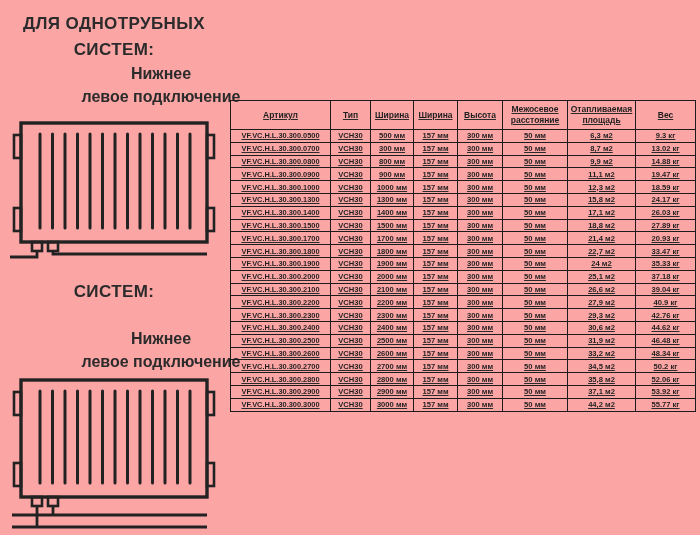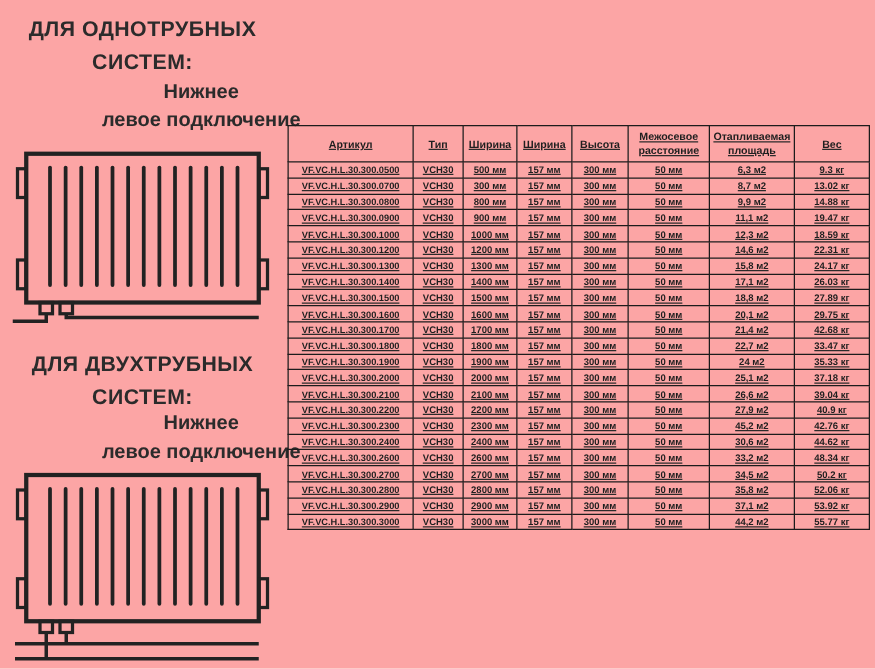--- a/index.html
+++ b/index.html
@@ -83,21 +83,20 @@
       <rect x="38" y="125" width="10" height="9" stroke-width="2.6"></rect>
 
       <g stroke-width="2.8">
         <polyline points="27,134 27,140 0,140"></polyline>
         <polyline points="43,134 43,137 197,137"></polyline>
       </g>
     </svg>
   </div>
 
   <div class="left-title" style="top:279px;">
-    <div>ДЛЯ ДВУХТРУБНЫХ</div>
     <div>СИСТЕМ:</div>
   </div>
   <div class="left-sub" style="top:327px;">
     <div>Нижнее</div>
     <div>левое подключение</div>
   </div>
 
   <div class="diagram" style="top:376px;">
     <svg width="210" height="156" viewBox="0 0 210 156" fill="none" stroke="#222" xmlns="http://www.w3.org/2000/svg">
 
@@ -205,30 +204,20 @@
             <td>VF.VC.H.L.30.300.1000</td>
             <td>VCH30</td>
             <td>1000 мм</td>
             <td>157 мм</td>
             <td>300 мм</td>
             <td>50 мм</td>
             <td>12,3 м2</td>
             <td>18.59 кг</td>
           </tr>
           <tr>
-            <td>VF.VC.H.L.30.300.1200</td>
-            <td>VCH30</td>
-            <td>1200 мм</td>
-            <td>157 мм</td>
-            <td>300 мм</td>
-            <td>50 мм</td>
-            <td>14,6 м2</td>
-            <td>22.31 кг</td>
-          </tr>
-          <tr>
             <td>VF.VC.H.L.30.300.1300</td>
             <td>VCH30</td>
             <td>1300 мм</td>
             <td>157 мм</td>
             <td>300 мм</td>
             <td>50 мм</td>
             <td>15,8 м2</td>
             <td>24.17 кг</td>
           </tr>
           <tr>
@@ -245,38 +234,28 @@
             <td>VF.VC.H.L.30.300.1500</td>
             <td>VCH30</td>
             <td>1500 мм</td>
             <td>157 мм</td>
             <td>300 мм</td>
             <td>50 мм</td>
             <td>18,8 м2</td>
             <td>27.89 кг</td>
           </tr>
           <tr>
-            <td>VF.VC.H.L.30.300.1600</td>
-            <td>VCH30</td>
-            <td>1600 мм</td>
-            <td>157 мм</td>
-            <td>300 мм</td>
-            <td>50 мм</td>
-            <td>20,1 м2</td>
-            <td>29.75 кг</td>
-          </tr>
-          <tr>
             <td>VF.VC.H.L.30.300.1700</td>
             <td>VCH30</td>
             <td>1700 мм</td>
             <td>157 мм</td>
             <td>300 мм</td>
             <td>50 мм</td>
             <td>21,4 м2</td>
-            <td>42.68 кг</td>
+            <td>20.93 кг</td>
           </tr>
           <tr>
             <td>VF.VC.H.L.30.300.1800</td>
             <td>VCH30</td>
             <td>1800 мм</td>
             <td>157 мм</td>
             <td>300 мм</td>
             <td>50 мм</td>
             <td>22,7 м2</td>
             <td>33.47 кг</td>
@@ -321,34 +300,44 @@
             <td>27,9 м2</td>
             <td>40.9 кг</td>
           </tr>
           <tr>
             <td>VF.VC.H.L.30.300.2300</td>
             <td>VCH30</td>
             <td>2300 мм</td>
             <td>157 мм</td>
             <td>300 мм</td>
             <td>50 мм</td>
-            <td>45,2 м2</td>
+            <td>29,3 м2</td>
             <td>42.76 кг</td>
           </tr>
           <tr>
             <td>VF.VC.H.L.30.300.2400</td>
             <td>VCH30</td>
             <td>2400 мм</td>
             <td>157 мм</td>
             <td>300 мм</td>
             <td>50 мм</td>
             <td>30,6 м2</td>
             <td>44.62 кг</td>
           </tr>
           <tr>
+            <td>VF.VC.H.L.30.300.2500</td>
+            <td>VCH30</td>
+            <td>2500 мм</td>
+            <td>157 мм</td>
+            <td>300 мм</td>
+            <td>50 мм</td>
+            <td>31,9 м2</td>
+            <td>46.48 кг</td>
+          </tr>
+          <tr>
             <td>VF.VC.H.L.30.300.2600</td>
             <td>VCH30</td>
             <td>2600 мм</td>
             <td>157 мм</td>
             <td>300 мм</td>
             <td>50 мм</td>
             <td>33,2 м2</td>
             <td>48.34 кг</td>
           </tr>
           <tr>

